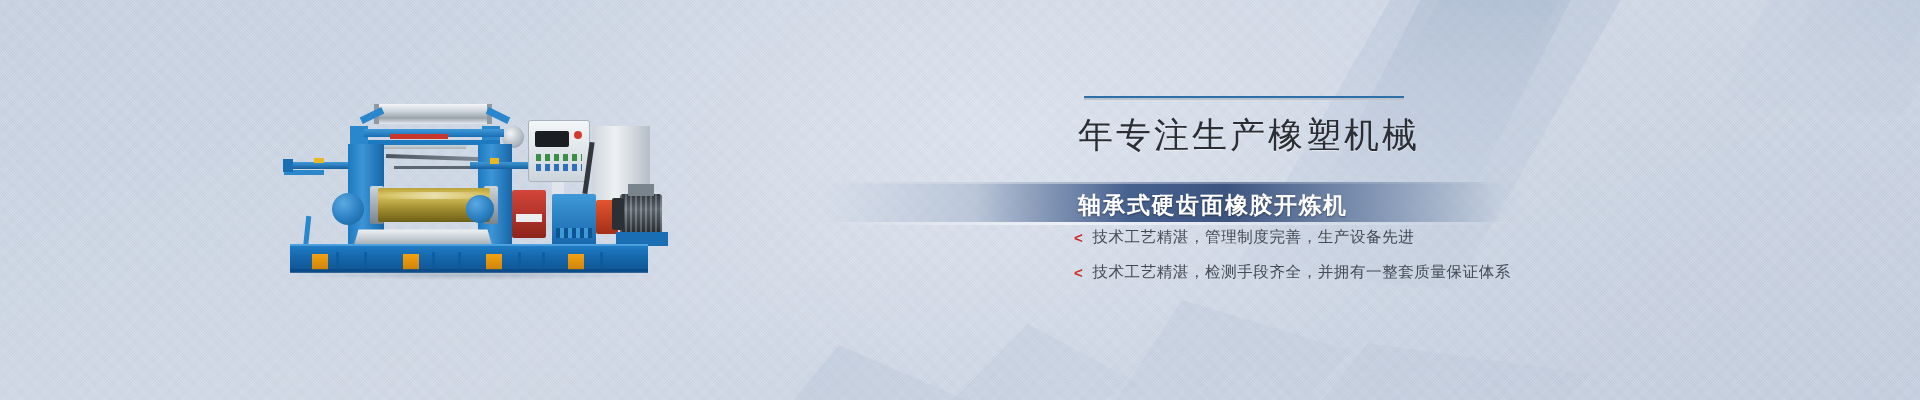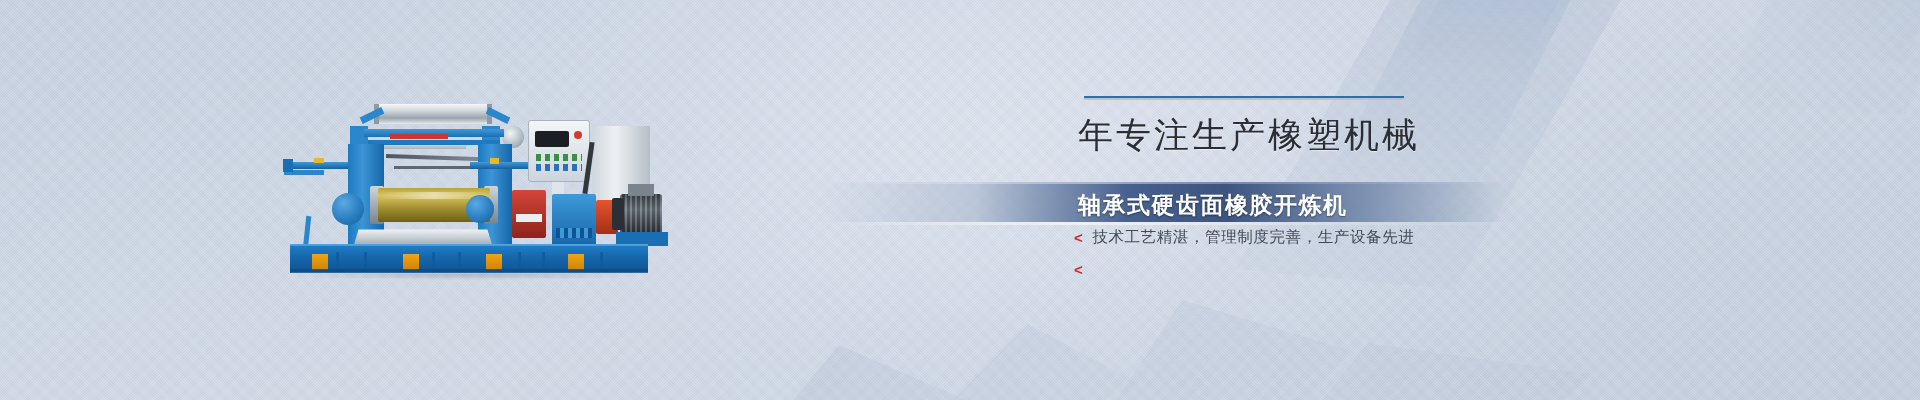--- a/index.html
+++ b/index.html
@@ -365,17 +365,18 @@
       <div id="subtitle">轴承式硬齿面橡胶开炼机</div>
     </div>
 
     <div id="bullets">
       <div class="bullet">
         <span class="mark">&lt;</span>
         <span>技术工艺精湛，管理制度完善，生产设备先进</span>
       </div>
       <div class="bullet">
         <span class="mark">&lt;</span>
+        <span>技术工艺精湛，检测手段齐全，并拥有一整套质量保证体系</span>
       </div>
     </div>
 
   </div>
 </div>
 
 </body></html>

